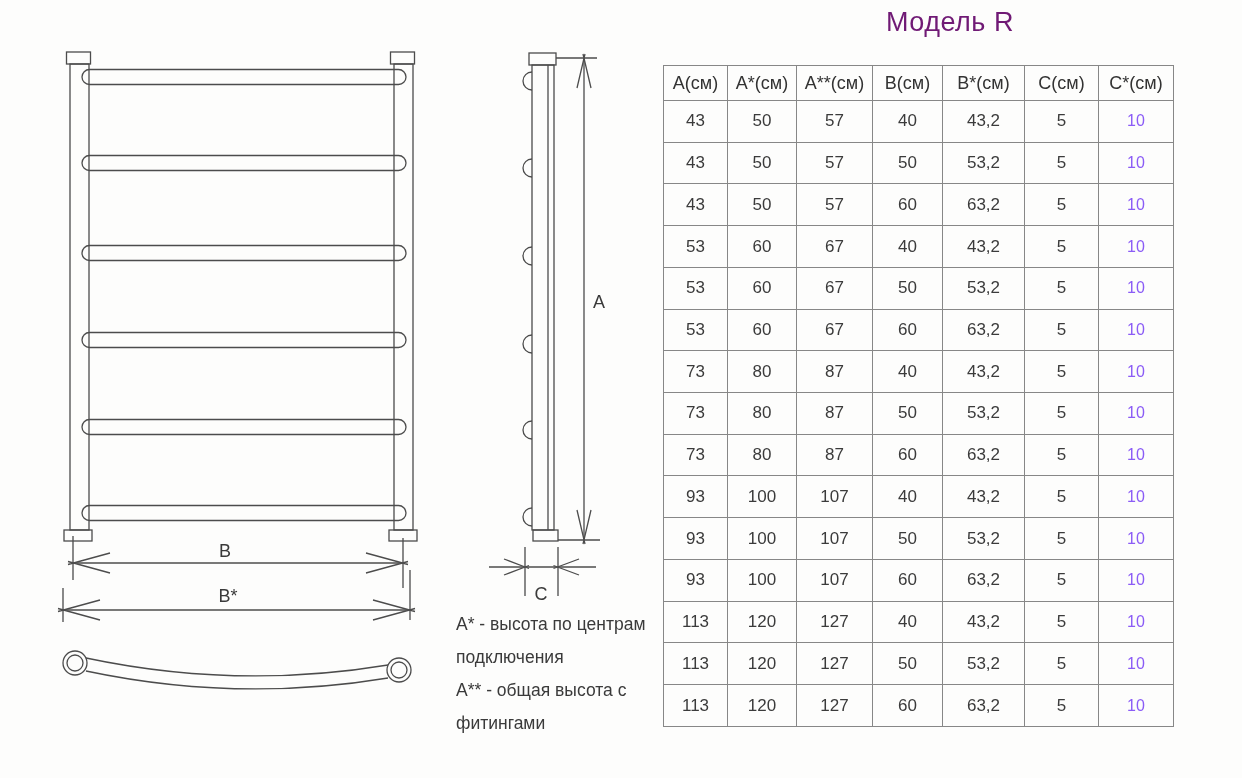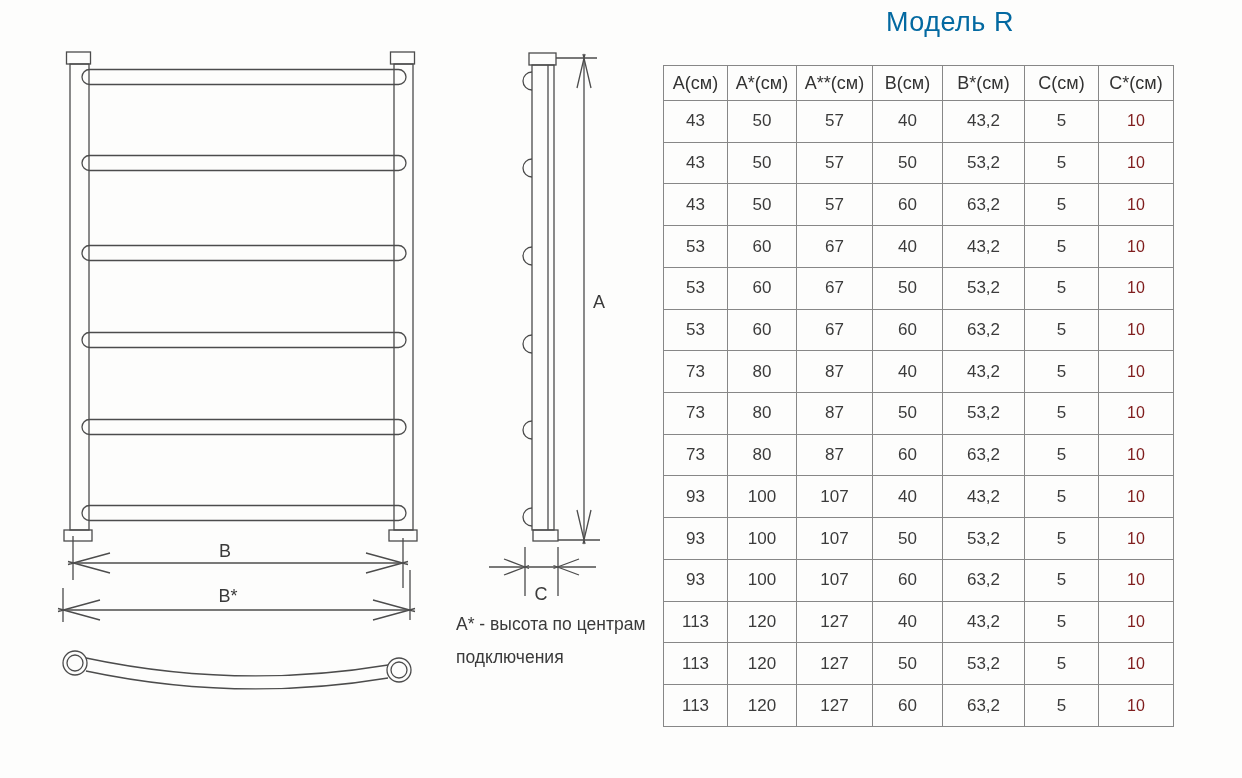--- a/index.html
+++ b/index.html
@@ -9,21 +9,21 @@
     background:#fdfdfc;
     overflow:hidden;
     font-family:"Liberation Sans", sans-serif;
     color:#3a3a3a;
   }
   .title {
     position:absolute;
     left:886px; top:7px;
     font-size:27px;
     letter-spacing:0.5px;
-    color:#0369a1;
+    color:#701a75;
     white-space:nowrap;
   }
   .drawing {
     position:absolute; left:0; top:0;
   }
   .spec-table {
     position:absolute;
     left:663px; top:65px;
     width:510px; height:662px;
     border-collapse:collapse;
@@ -41,21 +41,21 @@
     font-size:18px;
     height:34px;
     color:#333333;
     margin-top:44px;
   }
   .spec-table td {
     font-size:17px;
     color:#3b3b3b;
   }
   .spec-table td.light-col {
-    color:#7f1d1d;
+    color:#8b5cf6;
     font-size:16px;
   }
   .legend {
     position:absolute;
     left:456px; top:608px;
     width:218px;
     font-size:17.5px;
     line-height:33px;
     color:#3a3a3a;
   }
@@ -305,15 +305,16 @@
           <td>60</td>
           <td>63,2</td>
           <td>5</td>
           <td class="light-col">10</td>
         </tr>
       </tbody>
   </table>
 
   <div class="legend">
     <p>А* - высота по центрам подключения</p>
+    <p>А** - общая высота с фитингами</p>
   </div>
 
 </div>
 
 </body></html>

